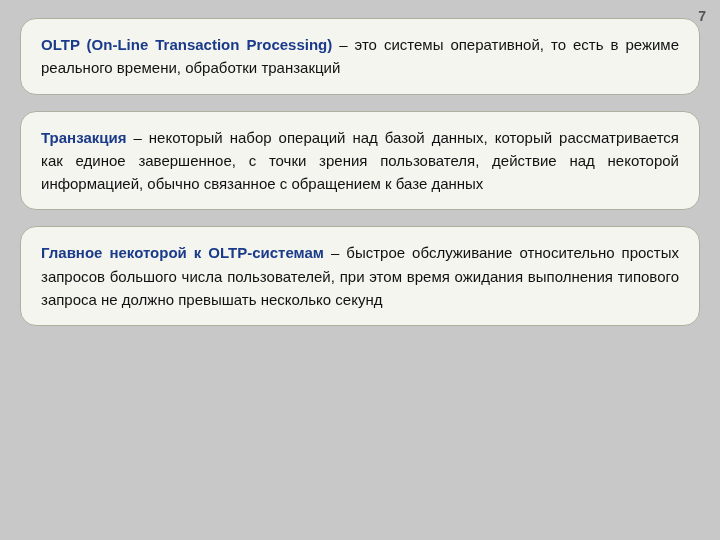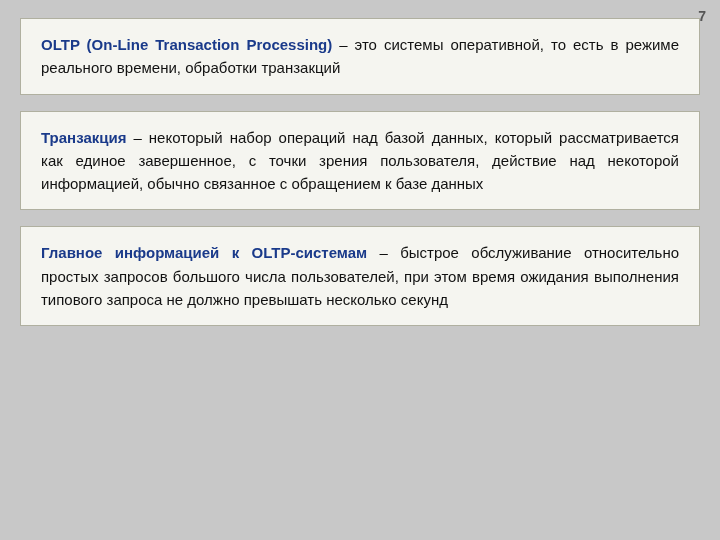--- a/index.html
+++ b/index.html
@@ -18,21 +18,21 @@
       justify-content: flex-start;
       align-items: center;
       padding: 18px 20px;
       gap: 16px;
       overflow: hidden;
     }
 
     .card {
       background-color: #f5f5f0;
       border: 1px solid #b0b0a0;
-      border-radius: 0;
+      border-radius: 16px;
       padding: 14px 20px;
       width: 100%;
       font-size: 15px;
       line-height: 1.55;
       color: #111;
       text-align: justify;
     }
 
     .card p {
       text-align: justify;
@@ -68,15 +68,15 @@
 </div>
 
 <div class="card">
   <p>
     <span class="bold-blue">Транзакция</span><span> – некоторый набор операций над базой данных, который рассматривается как единое завершенное, с точки зрения пользователя, действие над некоторой информацией, обычно связанное с обращением к базе данных</span>
   </p>
 </div>
 
 <div class="card">
   <p>
-    <span class="bold-blue">Главное информацией к OLTP-системам</span><span> – быстрое обслуживание относительно простых запросов большого числа пользователей, при этом время ожидания выполнения типового запроса не должно превышать несколько секунд</span>
+    <span class="bold-blue">Главное некоторой к OLTP-системам</span><span> – быстрое обслуживание относительно простых запросов большого числа пользователей, при этом время ожидания выполнения типового запроса не должно превышать несколько секунд</span>
   </p>
 </div>
 
 </body></html>

